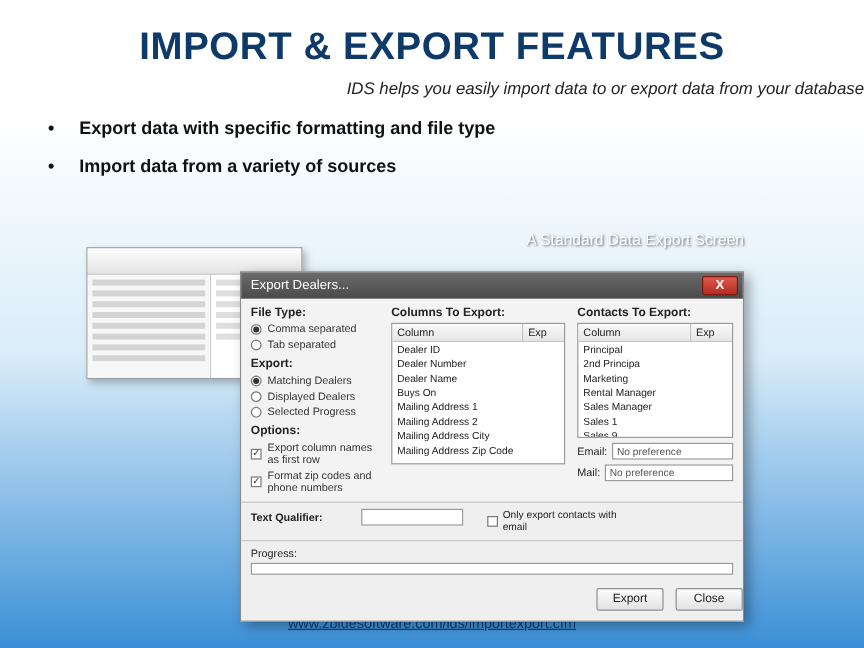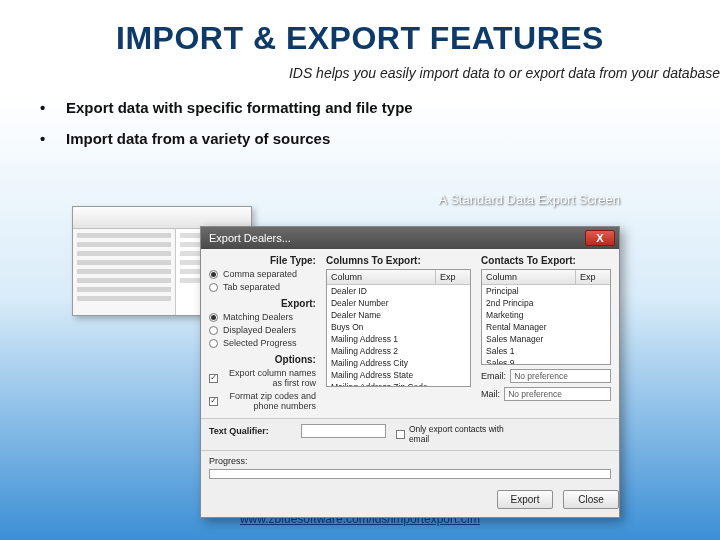--- a/index.html
+++ b/index.html
@@ -106,21 +106,21 @@
     color: #fff; font-weight: bold;
     display:flex;align-items:center;justify-content:center;
     font-size:11px; line-height:1;
   }
   .dlg-body {
     display: flex;
     padding: 6px 8px 4px 8px;
     gap: 10px;
     background: #f3f3f3;
   }
-  .pane-left { width: 28%; text-align: right; }
+  .pane-left { width: 28%; }
   .pane-mid  { width: 38%; }
   .pane-right{ width: 34%; }
 
   .sec-label { font-weight: bold; margin-bottom: 3px; font-size: 10px; }
   .radio-row, .chk-row {
     display:flex; align-items:center; gap:5px;
     font-size: 9px; margin-bottom: 3px; color:#333;
   }
   .rad, .chk {
     width:9px; height:9px; border:1px solid #777; background:#fff;
@@ -313,24 +313,20 @@
             </div>
           <div class="row">
               <div class="c1">Mailing Address 2</div>
               <div class="c2"></div>
             </div>
           <div class="row">
               <div class="c1">Mailing Address City</div>
               <div class="c2"></div>
             </div>
           <div class="row">
-              <div class="c1">Mailing Address State</div>
-              <div class="c2"></div>
-            </div>
-          <div class="row">
               <div class="c1">Mailing Address Zip Code</div>
               <div class="c2"></div>
             </div>
 
         </div>
       </div>
 
       <div class="pane-right">
         <div class="sec-label">Contacts To Export:</div>
         <div class="listbox" style="height:96px">
@@ -373,21 +369,21 @@
           <div class="sel-box">No preference</div>
         </div>
         <div class="pref-row">
           <span>Mail:</span>
           <div class="sel-box">No preference</div>
         </div>
       </div>
     </div>
 
     <div class="dlg-lower">
-      <div style="display:flex; gap:10px; align-items:flex-start;">
+      <div style="display:flex; gap:20px; align-items:flex-start;">
         <div style="flex:0 0 44%;">
           <div class="row2">
             <span class="lbl">Text Qualifier:</span>
             <div class="fld"></div>
           </div>
         </div>
         <div style="flex:0 0 28%;">
           <div class="right-check">
             <span class="chk"></span>
               <span>Only export contacts with email</span>

